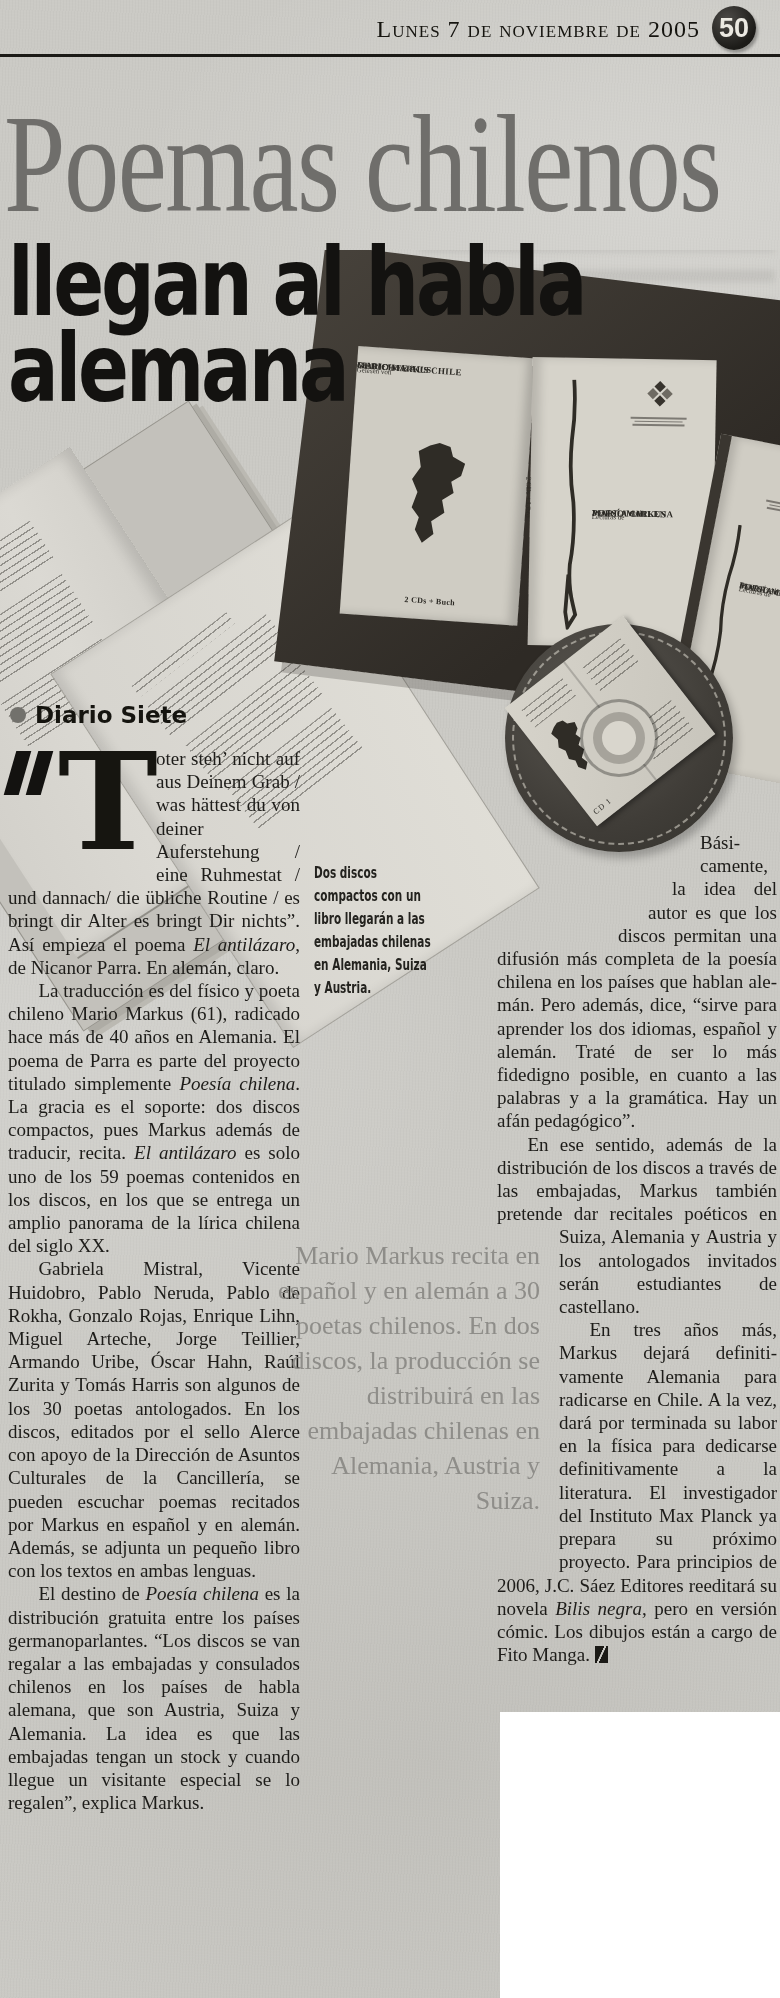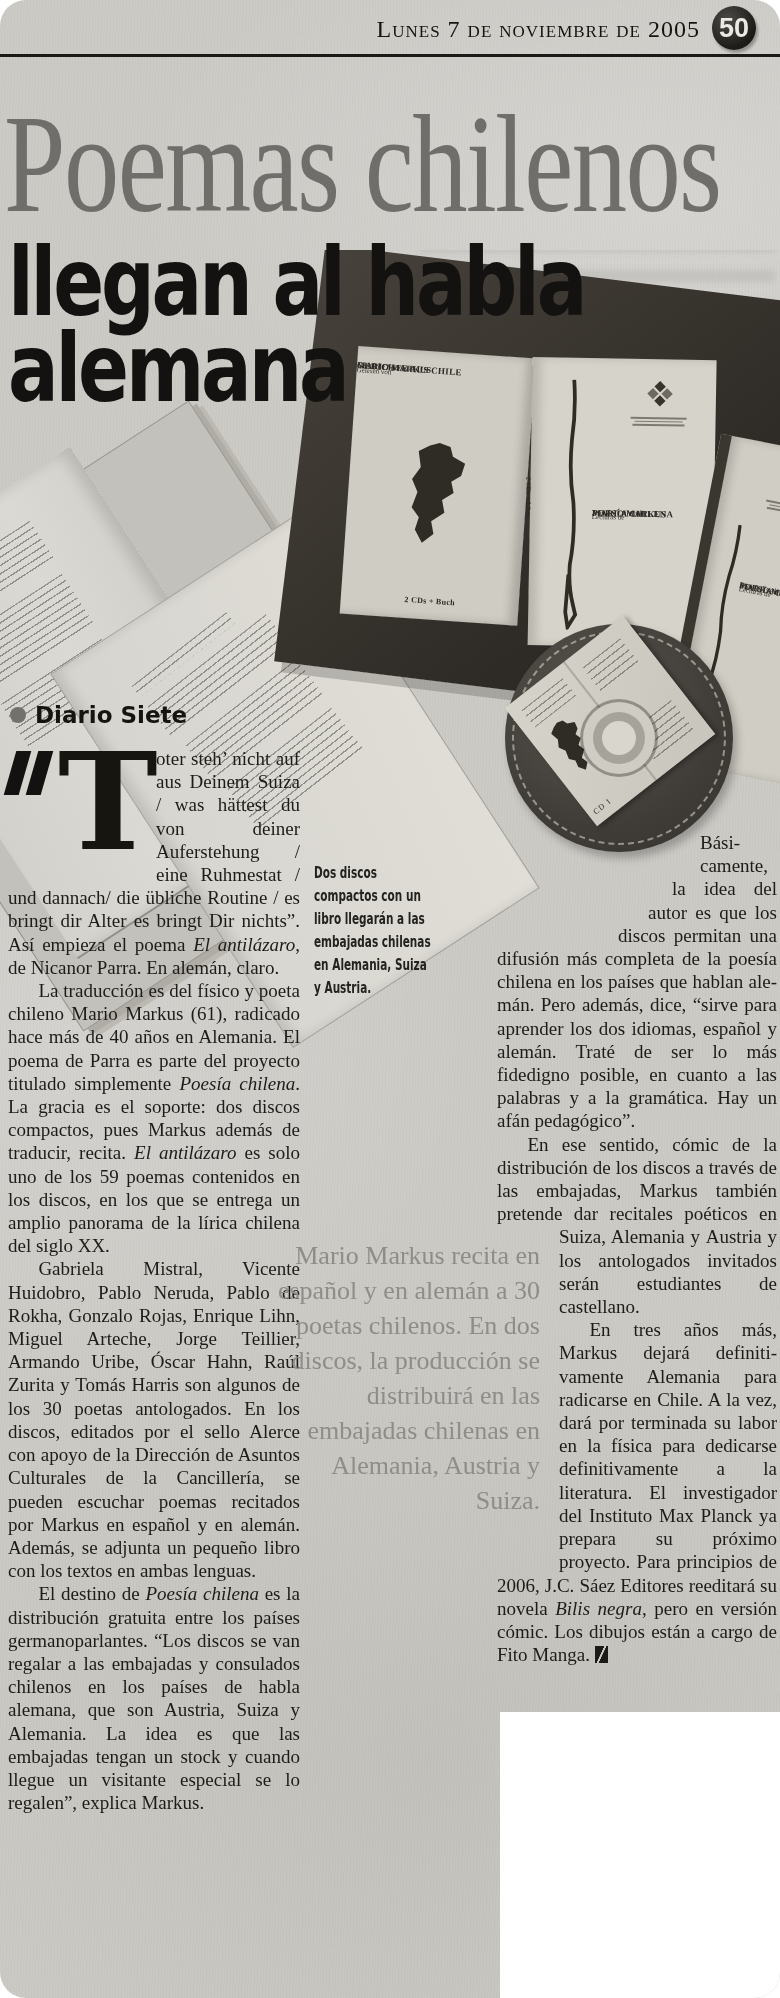--- a/index.html
+++ b/index.html
@@ -1,17 +1,17 @@
 <!DOCTYPE html>
 <html><head>
 <meta charset="utf-8">
 <style>
   html,body{margin:0;padding:0;}
   .page{position:relative;width:780px;height:1998px;background:#cbcac5;overflow:hidden;
-        font-family:"Liberation Serif","DejaVu Serif",serif;color:#1d1c19;border-radius:26px;}
+        font-family:"Liberation Serif","DejaVu Serif",serif;color:#1d1c19;}
   .texture{position:absolute;inset:0;z-index:0;pointer-events:none;
     background:
       radial-gradient(900px 500px at 85% 10%, rgba(255,255,255,.20), transparent 60%),
       radial-gradient(700px 600px at 8% 52%, rgba(255,255,255,.16), transparent 60%),
       radial-gradient(820px 700px at 55% 88%, rgba(110,108,102,.10), transparent 65%),
       repeating-linear-gradient(93deg, rgba(0,0,0,.02) 0 1px, transparent 1px 3px),
       repeating-linear-gradient(4deg, rgba(255,255,255,.025) 0 1px, transparent 1px 3px);}
   
   .hdr-date{position:absolute;top:16px;right:80px;z-index:2;font-size:24px;letter-spacing:1px;
             font-variant:small-caps;color:#15140f;}
@@ -219,30 +219,30 @@
     <span>Diario Siete</span>
   </div>
 
   <div class="col1 bodytext">
     <p><span class="dropcap-box">
           <span class="oq">
             <i class="b1"></i>
             <i class="b2"></i>
           </span>
           <span class="dropcap">T</span>
-        </span><span>oter steh’ nicht auf aus Deinem Suiza / was hättest du von deiner Auferstehung / eine Ruhmestat / und dannach/ die übliche Routine / es bringt dir Alter es bringt Dir nichts”. Así empieza el poema </span><span class="it">El antilázaro</span><span>, de Nicanor Parra. En alemán, claro.</span></p>
+        </span><span>oter steh’ nicht auf aus Deinem Grab / was hättest du von deiner Auferstehung / eine Ruhmestat / und dannach/ die übliche Routine / es bringt dir Alter es bringt Dir nichts”. Así empieza el poema </span><span class="it">El antilázaro</span><span>, de Nicanor Parra. En alemán, claro.</span></p>
     <p><span>La traducción es del físico y poeta chileno Mario Markus (61), radicado hace más de 40 años en Alemania. El poema de Parra es parte del proyecto titula­do simplemente </span><span class="it">Poesía chilena</span><span>. La gracia es el soporte: dos discos compactos, pues Markus además de traducir, recita. </span><span class="it">El antilázaro</span><span> es solo uno de los 59 poemas contenidos en los discos, en los que se entrega un amplio pano­rama de la lírica chilena del siglo XX.</span></p>
     <p><span>Gabriela Mistral, Vicente Huidobro, Pablo Neruda, Pablo de Rokha, Gonzalo Rojas, Enrique Lihn, Miguel Arteche, Jorge Teillier, Armando Uribe, Óscar Hahn, Raúl Zurita y Tomás Harris son algunos de los 30 poetas antologados. En los discos, editados por el sello Alerce con apoyo de la Direc­ción de Asuntos Culturales de la Cancillería, se pueden escuchar poemas recitados por Markus en español y en alemán. Además, se adjunta un pequeño libro con los textos en ambas lenguas.</span></p>
     <p><span>El destino de </span><span class="it">Poesía chilena</span><span> es la distribución gratuita entre los países germanoparlantes. “Los discos se van regalar a las emba­jadas y consulados chilenos en los países de habla alemana, que son Austria, Suiza y Alemania. La idea es que las embajadas tengan un stock y cuando llegue un visi­tante especial se lo regalen”, explica Markus.</span></p>
   </div>
 
   <div class="caption">Dos discos compactos con un libro llegarán a las embajadas chilenas en Alemania, Suiza y Austria.</div>
 
   <div class="pullquote">Mario Markus recita en español y en alemán a 30 poetas chilenos. En dos discos, la producción se distribuirá en las embajadas chilenas en Alemania, Austria y Suiza.</div>
 
   <div class="col3 bodytext">
     <p><span class="wrap-spacer" style="width: 203px; height: 24px;"></span><span class="wrap-spacer" style="width: 175px; height: 24px;"></span><span class="wrap-spacer" style="width: 151px; height: 24px;"></span><span class="wrap-spacer" style="width: 121px; height: 24px;"></span><span>Bási­camente, la idea del autor es que los discos permitan una difusión más completa de la poesía chile­na en los países que hablan ale­mán. Pero además, dice, “sirve para aprender los dos idiomas, español y alemán. Traté de ser lo más fidedigno posible, en cuanto a las palabras y a la gramática. Hay un afán pedagógico”.</span></p>
-    <p><span>En ese sentido, cómic de la distribución de los discos a tra­vés de las embajadas, Markus también pretende dar recitales poéticos en Suiza, Alemania y </span><span class="wrap-spacer" style="width: 62px; height: 340px;"></span><span>Austria y los antologados invitados serán estudian­tes de castellano.</span></p>
+    <p><span>En ese sentido, además de la distribución de los discos a tra­vés de las embajadas, Markus también pretende dar recitales poéticos en Suiza, Alemania y </span><span class="wrap-spacer" style="width: 62px; height: 340px;"></span><span>Austria y los antologados invitados serán estudian­tes de castellano.</span></p>
     <p><span>En tres años más, Markus dejará definiti­vamente Alemania para radicarse en Chile. A la vez, dará por terminada su labor en la física para dedicarse definitivamen­te a la literatura. El investigador del Institu­to Max Planck ya prepa­ra su próximo proyecto. Para principios de 2006, J.C. Sáez Editores reeditará su novela </span><span class="it">Bilis negra</span><span>, pero en ver­sión cómic. Los dibujos están a cargo de Fito Manga. </span><span class="endmark"></span></p>
   </div>
 
   <div class="white-cut"></div>
 </div>
 
 </body></html>

